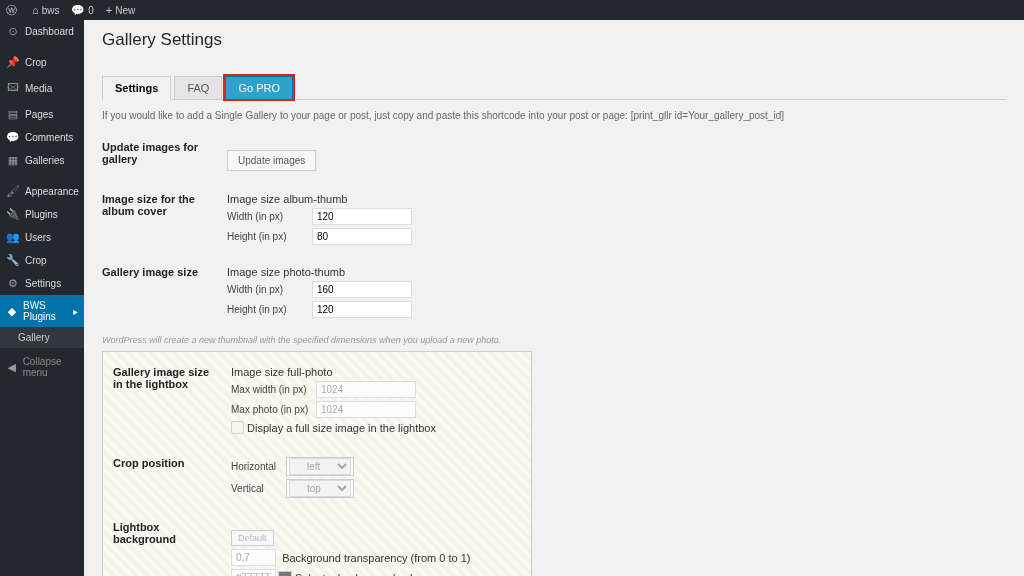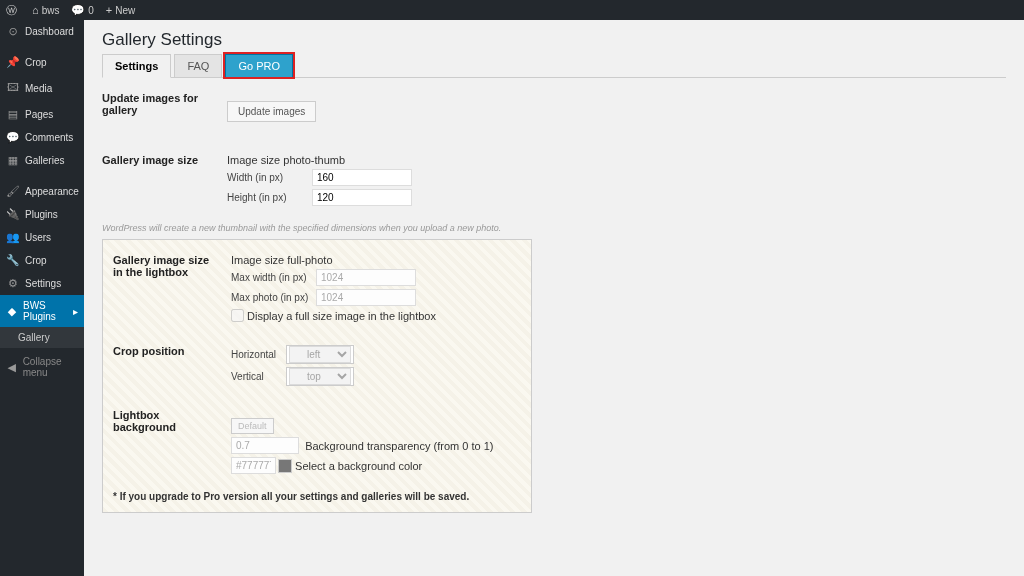--- a/index.html
+++ b/index.html
@@ -9,21 +9,21 @@
 .toolbar .ico { margin-right: 3px; font-size: 11px; }
 .wrap { display: flex; min-height: 556px; }
 .sidebar { width: 84px; background: #23282d; color: #eee; font-size: 10px; }
 .menu-item { display: flex; align-items: center; padding: 5px 6px; color: #ddd; cursor: pointer; }
 .menu-item .mi { width: 14px; text-align: center; margin-right: 5px; font-size: 11px; color: #999; }
 .menu-item.active { background: #0073aa; color: #fff; }
 .menu-item.active .mi { color: #fff; }
 .menu-item.sub { background: #32373c; padding-left: 18px; color: #ccc; align-items: flex-end; }
 .menu-item.collapse { color: #888; padding-top: 8px; }
 .content { flex: 1; padding: 10px 18px 20px 18px; background: #f1f1f1; }
-h1 { font-size: 17px; font-weight: 400; color: #23282d; margin-bottom: 4px; }
+h1 { font-size: 17px; font-weight: 400; color: #23282d; margin-bottom: 26px; }
 .tabs { border-bottom: 1px solid #ccc; display: flex; gap: 0; margin-bottom: 10px; }
 .tab { padding: 5px 12px; border: 1px solid #ccc; border-bottom: none; background: #e4e4e4; color: #555; margin-right: 3px; font-size: 11px; cursor: pointer; }
 .tab.current { background: #f1f1f1; border-bottom: 1px solid #f1f1f1; margin-bottom: -1px; font-weight: 600; color: #000; }
 .tab.pro { background: #2ea2cc; color: #fff; border-color: #0074a2; outline: 2px solid #d22; outline-offset: 0; }
 .helper { font-size: 10px; color: #666; margin-bottom: 16px; }
 .form-table { width: 100%; border-collapse: collapse; }
 .form-table td { padding: 4px 0; vertical-align: top; }
 .form-table .th { width: 125px; font-weight: 600; color: #222; padding-right: 10px; font-size: 11px; }
 .field-row { display: flex; align-items: center; margin-bottom: 3px; }
 .field-row label { width: 85px; color: #444; font-size: 10px; }
@@ -122,30 +122,45 @@
       </div>
   </div>
 
   <div class="content">
     <h1>Gallery Settings</h1>
     <div class="tabs">
       <div class="tab current">Settings</div>
       <div class="tab">FAQ</div>
       <div class="tab pro">Go PRO</div>
     </div>
+    <p class="helper">If you would like to add a Single Gallery to your page or post, just copy and paste this shortcode into your post or page: [print_gllr id=Your_gallery_post_id]</p>
 
     <table class="form-table">
       <tbody>
           <tr>
         <td class="th">Update images for gallery</td>
         <td><button class="btn">Update images</button></td>
       </tr>
       <tr>
             <td colspan="2" style="height:14px"></td>
           </tr>
+      <tr>
+        <td class="th">Image size for the album cover</td>
+        <td>
+          <div class="field-row"><span>Image size</span>&nbsp;<span>album-thumb</span></div>
+          <div class="field-row">
+                <label>Width (in px)</label>
+                <input type="text" value="120" style="">
+              </div>
+          <div class="field-row">
+                <label>Height (in px)</label>
+                <input type="text" value="80" style="">
+              </div>
+        </td>
+      </tr>
       <tr>
             <td colspan="2" style="height:10px"></td>
           </tr>
       <tr>
         <td class="th">Gallery image size</td>
         <td>
           <div class="field-row"><span>Image size</span>&nbsp;<span>photo-thumb</span></div>
           <div class="field-row">
                 <label>Width (in px)</label>
                 <input type="text" value="160" style="">
@@ -198,21 +213,21 @@
           </tr>
           <tr>
                 <td colspan="2" style="height:12px"></td>
               </tr>
           <tr>
             <td class="th">Lightbox background</td>
             <td>
               <div class="field-row">
                     <button class="btn" disabled="" style="font-size:9px;padding:2px 6px;color:#bbb">Default</button>
                   </div>
-              <div class="field-row"><input type="text" disabled="" style="width: 68px;" value="0.7">&nbsp;&nbsp;<span>Background transparency (from 0 to 1)</span></div>
+              <div class="field-row"><input type="text" disabled="" style="width: 45px;" value="0.7">&nbsp;&nbsp;<span>Background transparency (from 0 to 1)</span></div>
               <div class="field-row"><input type="text" disabled="" style="width: 45px;" value="#777777"><span class="swatch"></span>&nbsp;<span>Select a background color</span></div>
             </td>
           </tr>
         </tbody>
           </table>
         <p class="pro-note">* If you upgrade to Pro version all your settings and galleries will be saved.</p>
       </div>
 
     </div>
 

